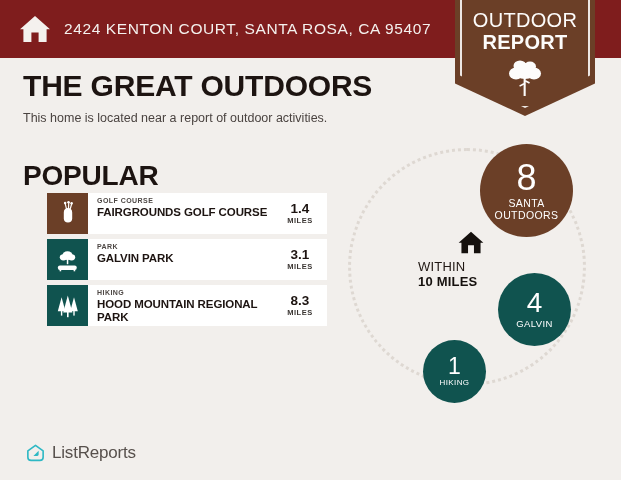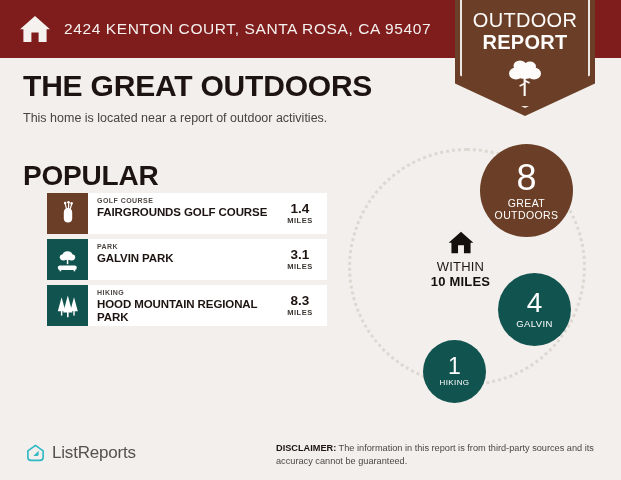--- a/index.html
+++ b/index.html
@@ -265,24 +265,24 @@
     top: 205px;
     width: 63px;
     height: 63px;
     background: #10534f;
   }
   .bubble-hiking .num { font-size: 23px; margin-bottom: 1px; }
   .bubble-hiking .lbl { font-size: 8px; }
 
   .center-label {
     position: absolute;
-    left: 78px;
+    left: 88px;
     top: 95px;
     width: 105px;
-    text-align: center;
+    text-align: left;
   }
   .center-home-icon {
     display: flex;
     justify-content: center;
     margin-bottom: 5px;
   }
   .center-line1 {
     font-size: 13px;
     font-weight: 400;
     color: #201713;
@@ -465,21 +465,21 @@
     </div>
 
   </div>
 
   <div class="diagram">
     <div class="dotted-ring"></div>
 
     <div class="bubble bubble-golf">
       <div class="num">8</div>
       <div class="lbl">
-        <span>GREAT</span><br>
+        <span>SANTA</span><br>
         <span>OUTDOORS</span>
       </div>
     </div>
 
     <div class="bubble bubble-parks">
       <div class="num">4</div>
       <div class="lbl">GALVIN</div>
     </div>
 
     <div class="bubble bubble-hiking">
@@ -501,19 +501,16 @@
   <div class="footer-logo">
     <div class="footer-logo-mark">
       <svg width="21" height="21" viewBox="0 0 22 22" aria-hidden="true">
         <path d="M11 2.4 L19 8.2 v6.6 a3.4 3.4 0 0 1 -3.4 3.4 H6.4 A3.4 3.4 0 0 1 3 14.8 V8.2 Z" fill="none" stroke="#2eb8c4" stroke-width="1.7" stroke-linejoin="round"></path>
         <path d="M8.8 13.6 L14.3 8.1 l0 4.0 a1.5 1.5 0 0 1 -1.5 1.5 z" fill="#2eb8c4"></path>
       </svg>
     </div>
     <div class="footer-logo-text">ListReports</div>
   </div>
 
-  <div class="disclaimer">
-    <b>DISCLAIMER:</b><span> The information in this report is from third-party sources and its accuracy cannot be guaranteed.</span>
-  </div>
 
   <div class="watermark"></div>
 
 </div>
 
 </body></html>

